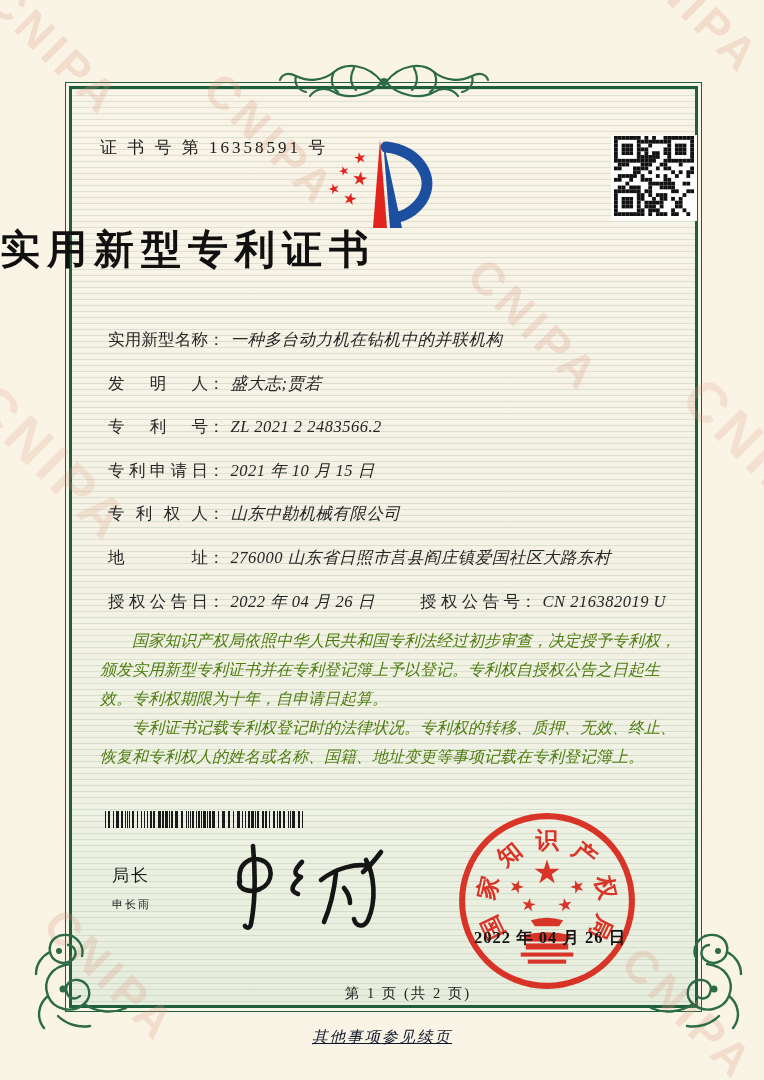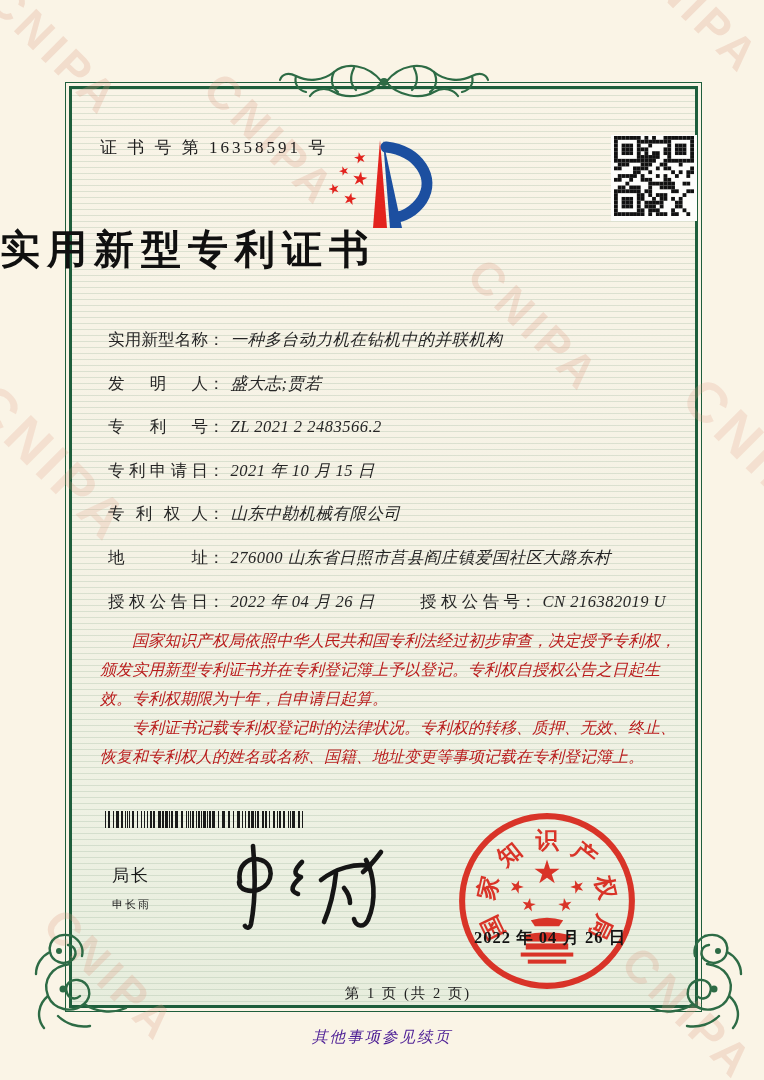--- a/index.html
+++ b/index.html
@@ -46,37 +46,37 @@
   .field-label{
     display:inline-block;width:100px;vertical-align:bottom;
     text-align:justify;text-align-last:justify;letter-spacing:0;
   }
   .field-colon{display:inline-block;margin:0 6px 0 0;}
   .field-value{letter-spacing:0.5px;font-style:italic;}
   .pair2{position:absolute;left:312px;top:0;}
   
   .body-text{
     left:100px;top:626px;width:580px;z-index:2;
-    font-size:16px;line-height:29px;color:#b91c1c;
+    font-size:16px;line-height:29px;color:#4d7c0f;
     font-style:italic;
   }
   .body-text p{margin:0;text-indent:2em;}
   
   .barcode{left:105px;top:811px;z-index:2;}
   .signer-title{left:112px;top:864px;font-size:17px;z-index:2;letter-spacing:2px;color:#1b1b1b;}
   .signer-name{left:112px;top:897px;font-size:11px;z-index:2;letter-spacing:2px;color:#1b1b1b;}
   .signature{left:218px;top:840px;z-index:3;}
   .seal{left:452px;top:806px;z-index:3;}
   .seal-date{
     left:474px;top:927px;z-index:4;font-size:16.5px;color:#141414;
     letter-spacing:1px;white-space:nowrap;font-weight:bold;
   }
   #seal-text text{font:bold 23px "Liberation Serif","DejaVu Serif",serif;fill:#d8261b;}
   .page-footer{left:0;top:984px;width:100%;text-align:center;z-index:2;font-size:14.5px;letter-spacing:2px;color:#222;margin-left:26px;}
-  .continuation{left:0;top:1027px;width:100%;text-align:center;z-index:2;font-size:15.5px;font-style:italic;letter-spacing:2px;color:#4c1d95;}
+  .continuation{left:0;top:1027px;width:100%;text-align:center;z-index:2;font-size:15.5px;font-style:italic;letter-spacing:2px;color:#0f172a;text-decoration:underline;}
   
   .orn{position:absolute;z-index:2;pointer-events:none;}
   .orn-tc{left:276px;top:56px;}
   .orn-bl{left:14px;top:930px;}
   .orn-br{left:645px;top:930px;transform:scaleX(-1);}
   .qr svg rect{fill:#111;}
   .barcode svg rect{fill:#1a1a1a;}
 </style>
 </head>
 <body>

